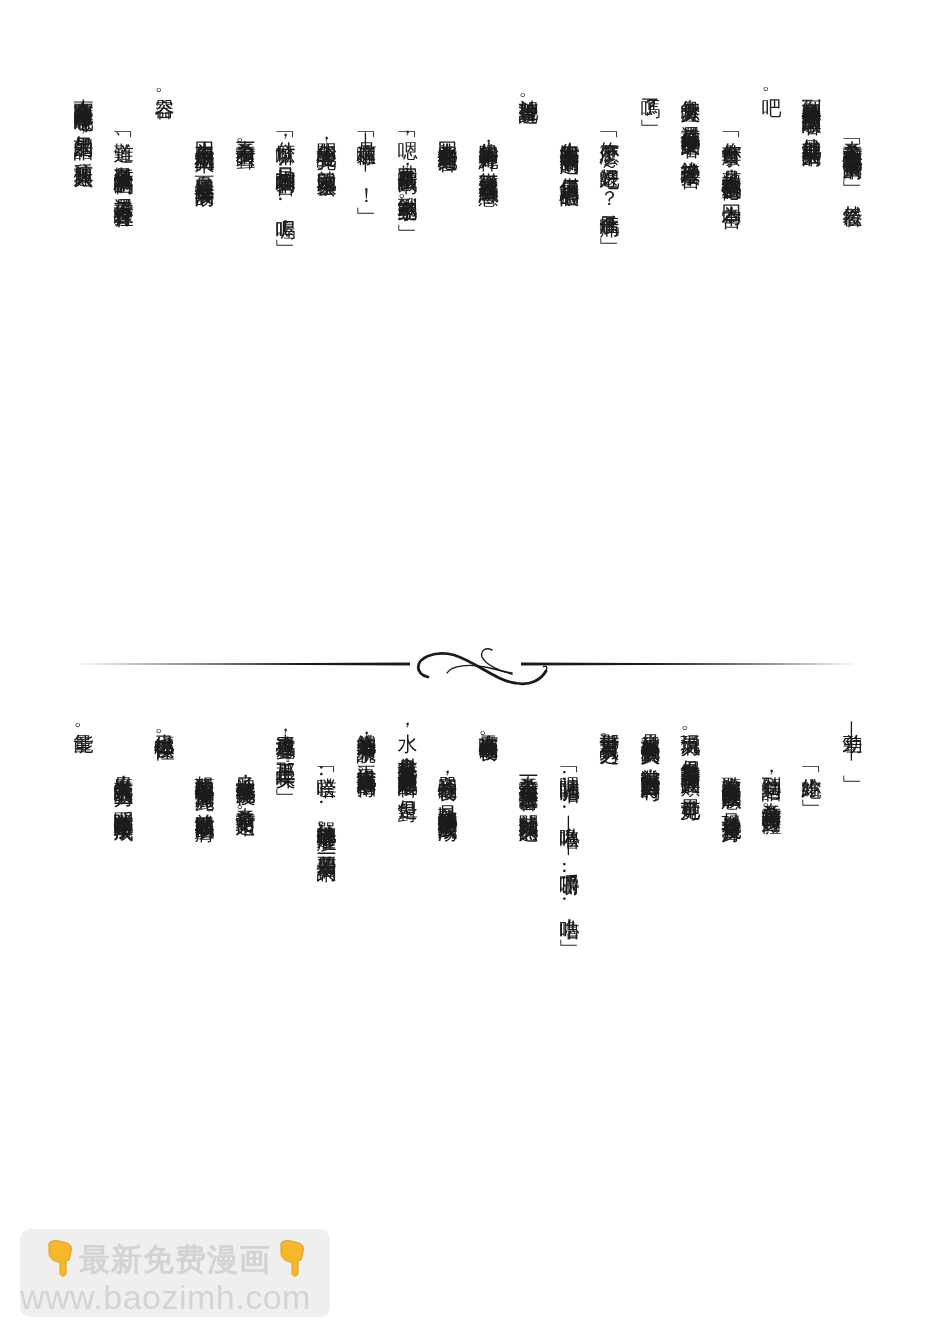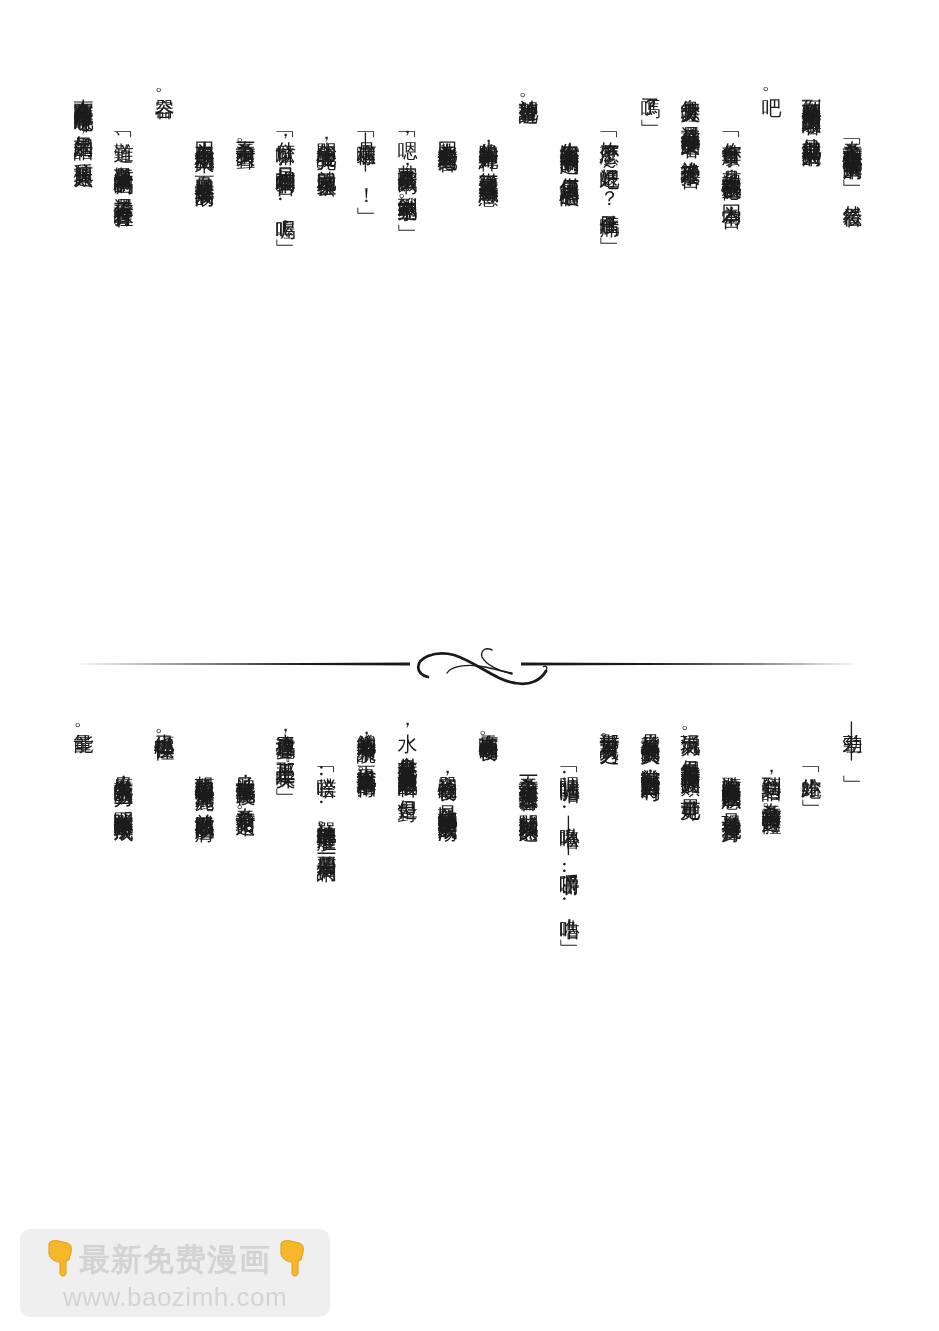--- a/index.html
+++ b/index.html
@@ -35,22 +35,22 @@
   .wm-line1 {
     position:absolute; left:0; top:10px; width:310px; height:40px;
     display:flex; align-items:center; justify-content:center; gap:6px;
   }
   .wm-text1 {
     font-family:"DejaVu Sans", sans-serif; font-size:31px; font-weight:bold;
     color:#d3d3d3; letter-spacing:1px; line-height:40px;
   }
   .wm-hand { width:28px; height:38px; display:block; }
   .wm-line2 {
-    position:absolute; left:0; top:52px; width:310px; text-align:center;
-    font-family:"Liberation Sans", sans-serif; font-size:26px;
+    position:absolute; left:0; top:52px; width:310px; text-align:left;
+    font-family:"Liberation Sans", sans-serif; font-size:34px;
     color:#d4d4d4; line-height:32px; letter-spacing:0.5px;
   }
 </style>
 </head>
 <body>
 
 <div class="block top">
   <div class="col c0">　　奇希莉卡心想「這小鬼從哪裡冒出來的？」，然後看</div>
   <div class="col c1">到面朝小巷子的民房後門正敞開著。他就是從那裡出來的</div>
   <div class="col c2">吧。</div>

